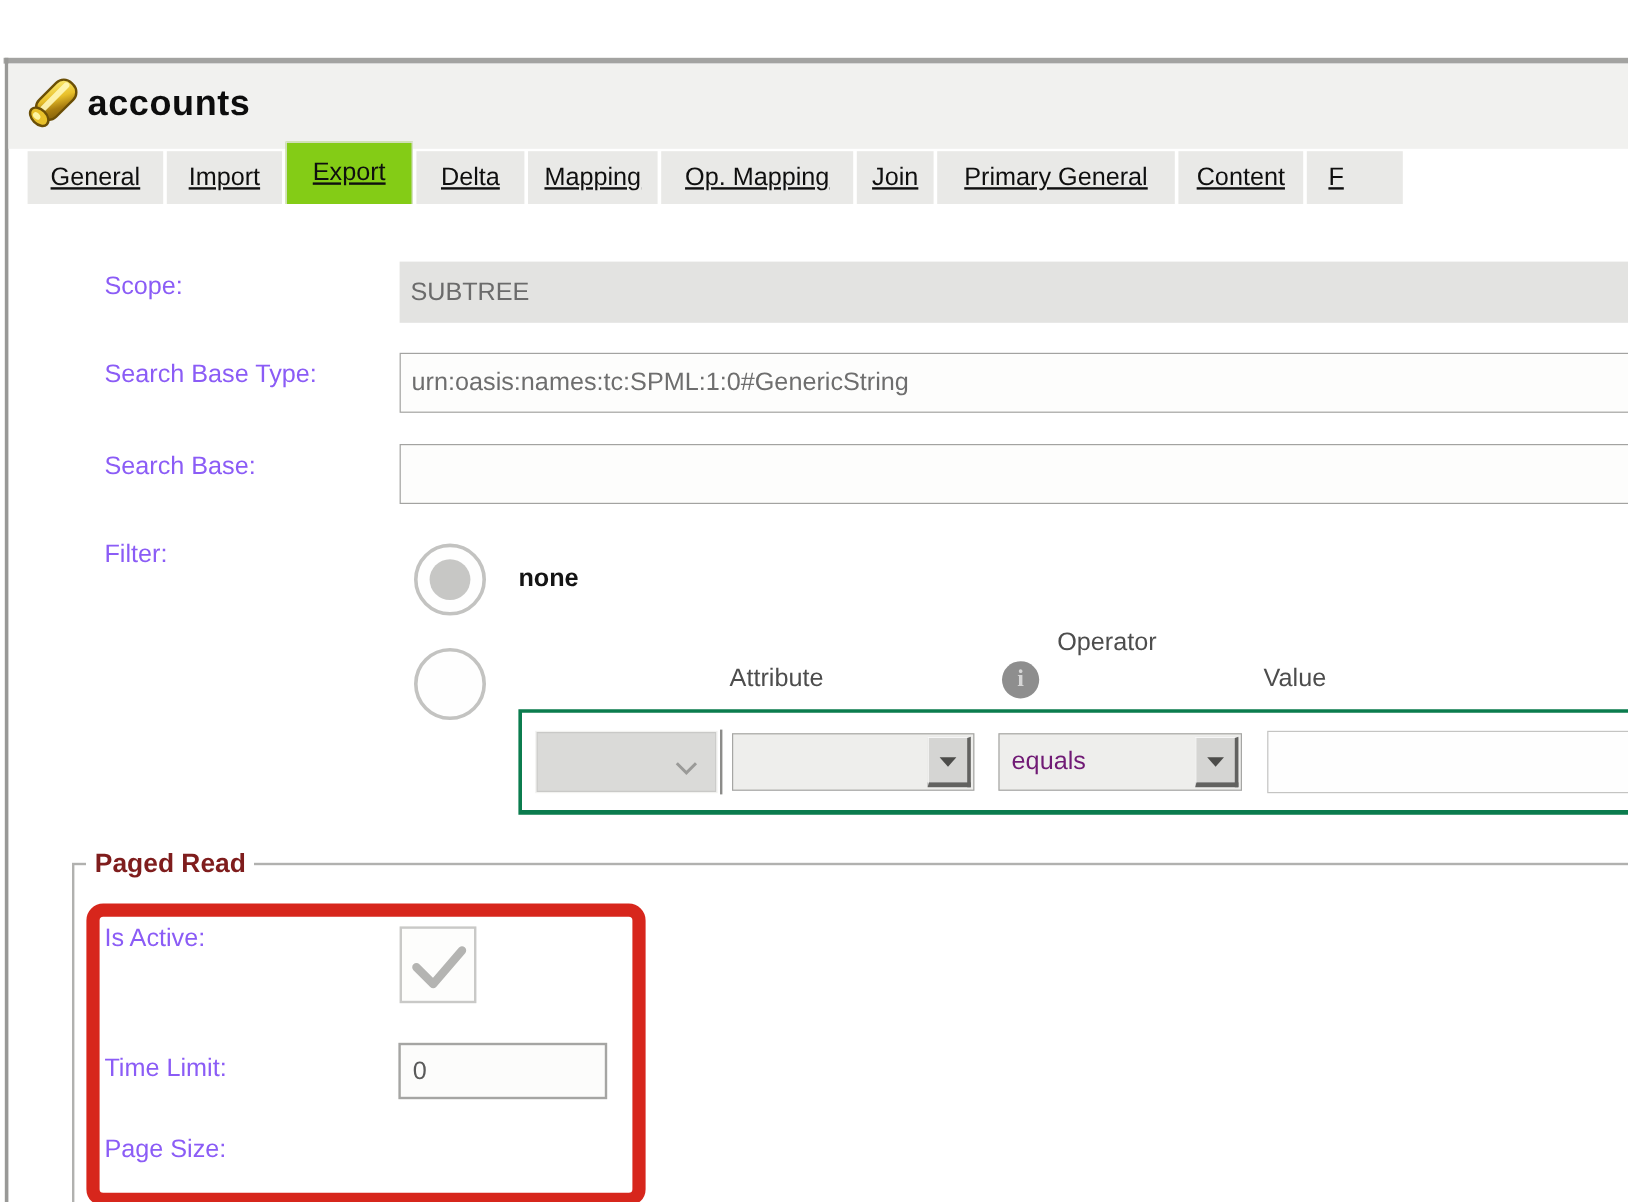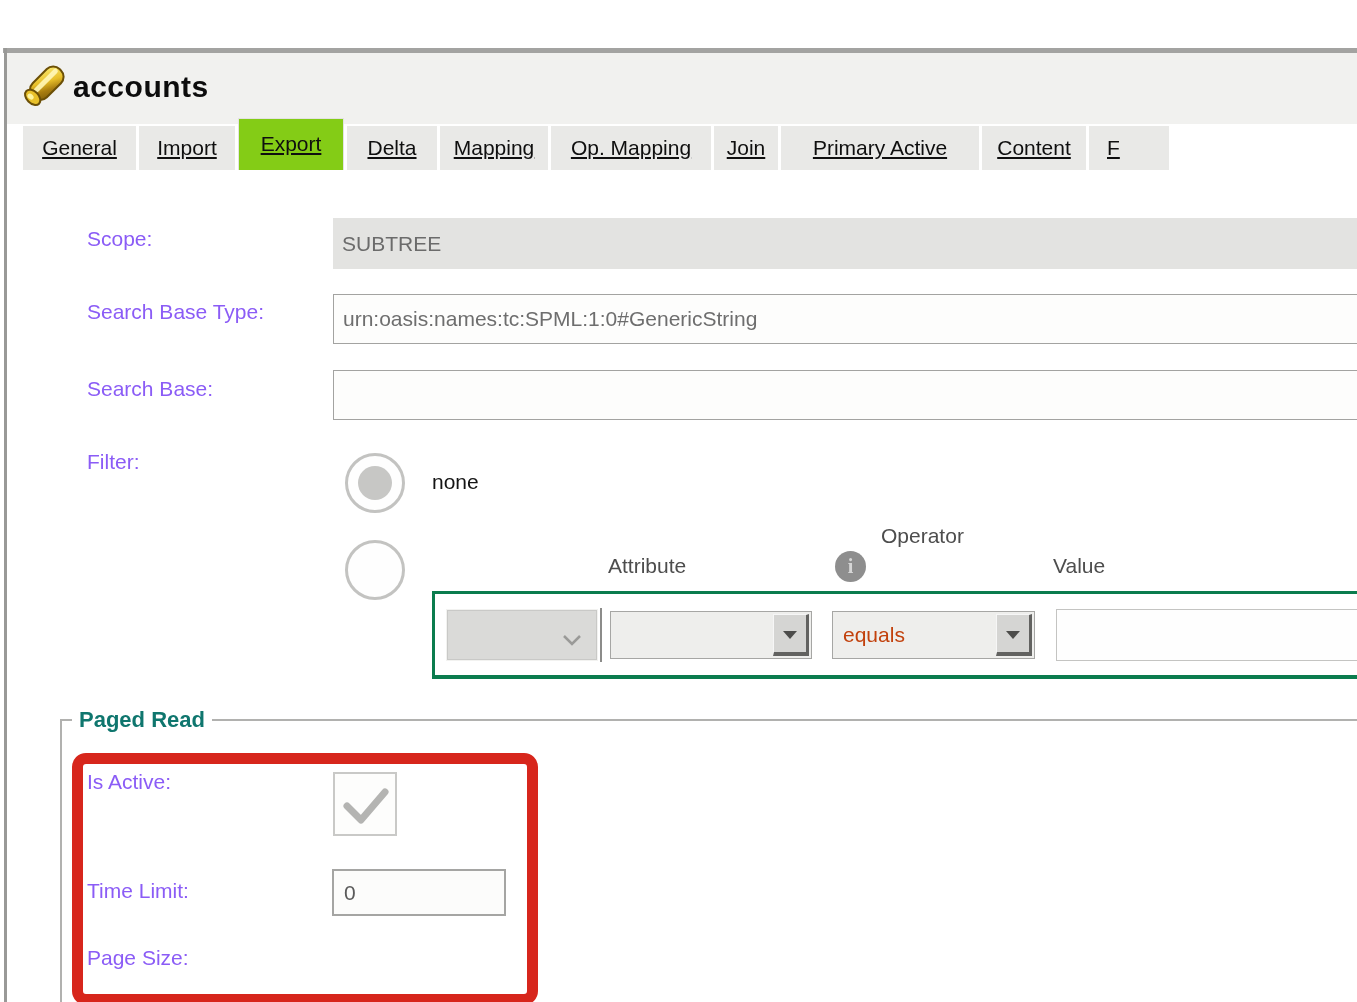--- a/index.html
+++ b/index.html
@@ -47,21 +47,21 @@
 
   
   .radio {
     position:absolute; left:345px; width:60px; height:60px; border-radius:50%;
     border:3px solid #c3c3c1; background:#fefefe; box-sizing:border-box;
   }
   .radio .dot {
     position:absolute; left:50%; top:50%; width:34px; height:34px; margin:-17px 0 0 -17px;
     border-radius:50%; background:#c7c7c5;
   }
-  .radio-label { position:absolute; left:432px; font-size:21px; color:#141414; }
+  .radio-label { position:absolute; left:432px; font-size:21px; color:#141414;font-weight:bold; }
 
   
   .col-hdr { position:absolute; font-size:21px; color:#4d4d4d; }
   .info-icon {
     position:absolute; left:835px; top:503px; width:31px; height:31px; border-radius:50%;
     background:#8e8e8e; color:#d6d6d6; text-align:center; line-height:31px;
     font-size:20px; font-weight:bold; font-family:"Liberation Serif", serif;
   }
 
   
@@ -73,21 +73,21 @@
     position:absolute; left:12px; top:16px; width:150px; height:50px; box-sizing:border-box;
     background:#dadad8; border:1px solid #c9c9c7; outline:1px solid #f2f2f0;
   }
   .dd-disabled svg { position:absolute; right:10px; top:15px; }
   .cell-divider { position:absolute; left:165px; top:14px; width:2px; height:54px; background:#8c8c8a; }
   .combo {
     position:absolute; top:17px; height:48px; box-sizing:border-box;
     border:1px solid #a6a6a4; background:#eeeeec;
   }
   .combo .val {
-    position:absolute; left:10px; top:0; line-height:46px; font-size:21px; color:#c2410c;
+    position:absolute; left:10px; top:0; line-height:46px; font-size:21px; color:#701a75;
   }
   .combo-btn {
     position:absolute; right:2px; top:2px; bottom:2px; width:36px;
     background:#d5d5d3;
     border-top:1px solid #f6f6f6; border-left:1px solid #f6f6f6;
     border-right:3px solid #626260; border-bottom:4px solid #626260;
     box-sizing:border-box;
   }
   .combo-btn .arr {
     position:absolute; left:50%; top:50%; margin:-3px 0 0 -7px;
@@ -99,21 +99,21 @@
     border:1px solid #c4c4c2; background:#fefefe; font-size:21px; padding-left:8px;
     font-family:"Liberation Sans", sans-serif; color:#555; outline:none;
   }
 
   
   .groupbox {
     position:absolute; left:60px; top:659px; width:1320px; height:314px; box-sizing:border-box;
     border:2px solid #b1b1af; margin:0; padding:0;
   }
   .groupbox legend {
-    margin-left:10px; padding:0 7px; font-size:22px; font-weight:bold; color:#0f766e;
+    margin-left:10px; padding:0 7px; font-size:22px; font-weight:bold; color:#7f1d1d;
     font-family:"Liberation Sans", sans-serif;
   }
   .annotation {
     position:absolute; left:72px; top:705px; width:466px; height:252px; box-sizing:border-box;
     border:11px solid #d7261c; border-radius:14px;
   }
   .checkbox {
     position:absolute; left:333px; top:724px; width:64px; height:64px; box-sizing:border-box;
     border:2px solid #c9c9c7; background:#fdfdfc;
   }
@@ -150,21 +150,21 @@
   <div class="app-title">accounts</div>
 
   <div class="tabs">
     <div class="tab t0">General</div>
     <div class="tab t1">Import</div>
     <div class="tab active t2">Export</div>
     <div class="tab t3">Delta</div>
     <div class="tab t4">Mapping</div>
     <div class="tab t5">Op. Mapping</div>
     <div class="tab t6">Join</div>
-    <div class="tab t7">Primary Active</div>
+    <div class="tab t7">Primary General</div>
     <div class="tab t8">Content</div>
     <div class="tab t10">F</div>
   </div>
 
   <div class="flabel" style="top:179px">Scope:</div>
   <div class="ro-field" style="top:170px">SUBTREE</div>
 
   <div class="flabel" style="top:252px">Search Base Type:</div>
   <input class="txt-field" style="top: 246px;" value="urn:oasis:names:tc:SPML:1:0#GenericString">
 

